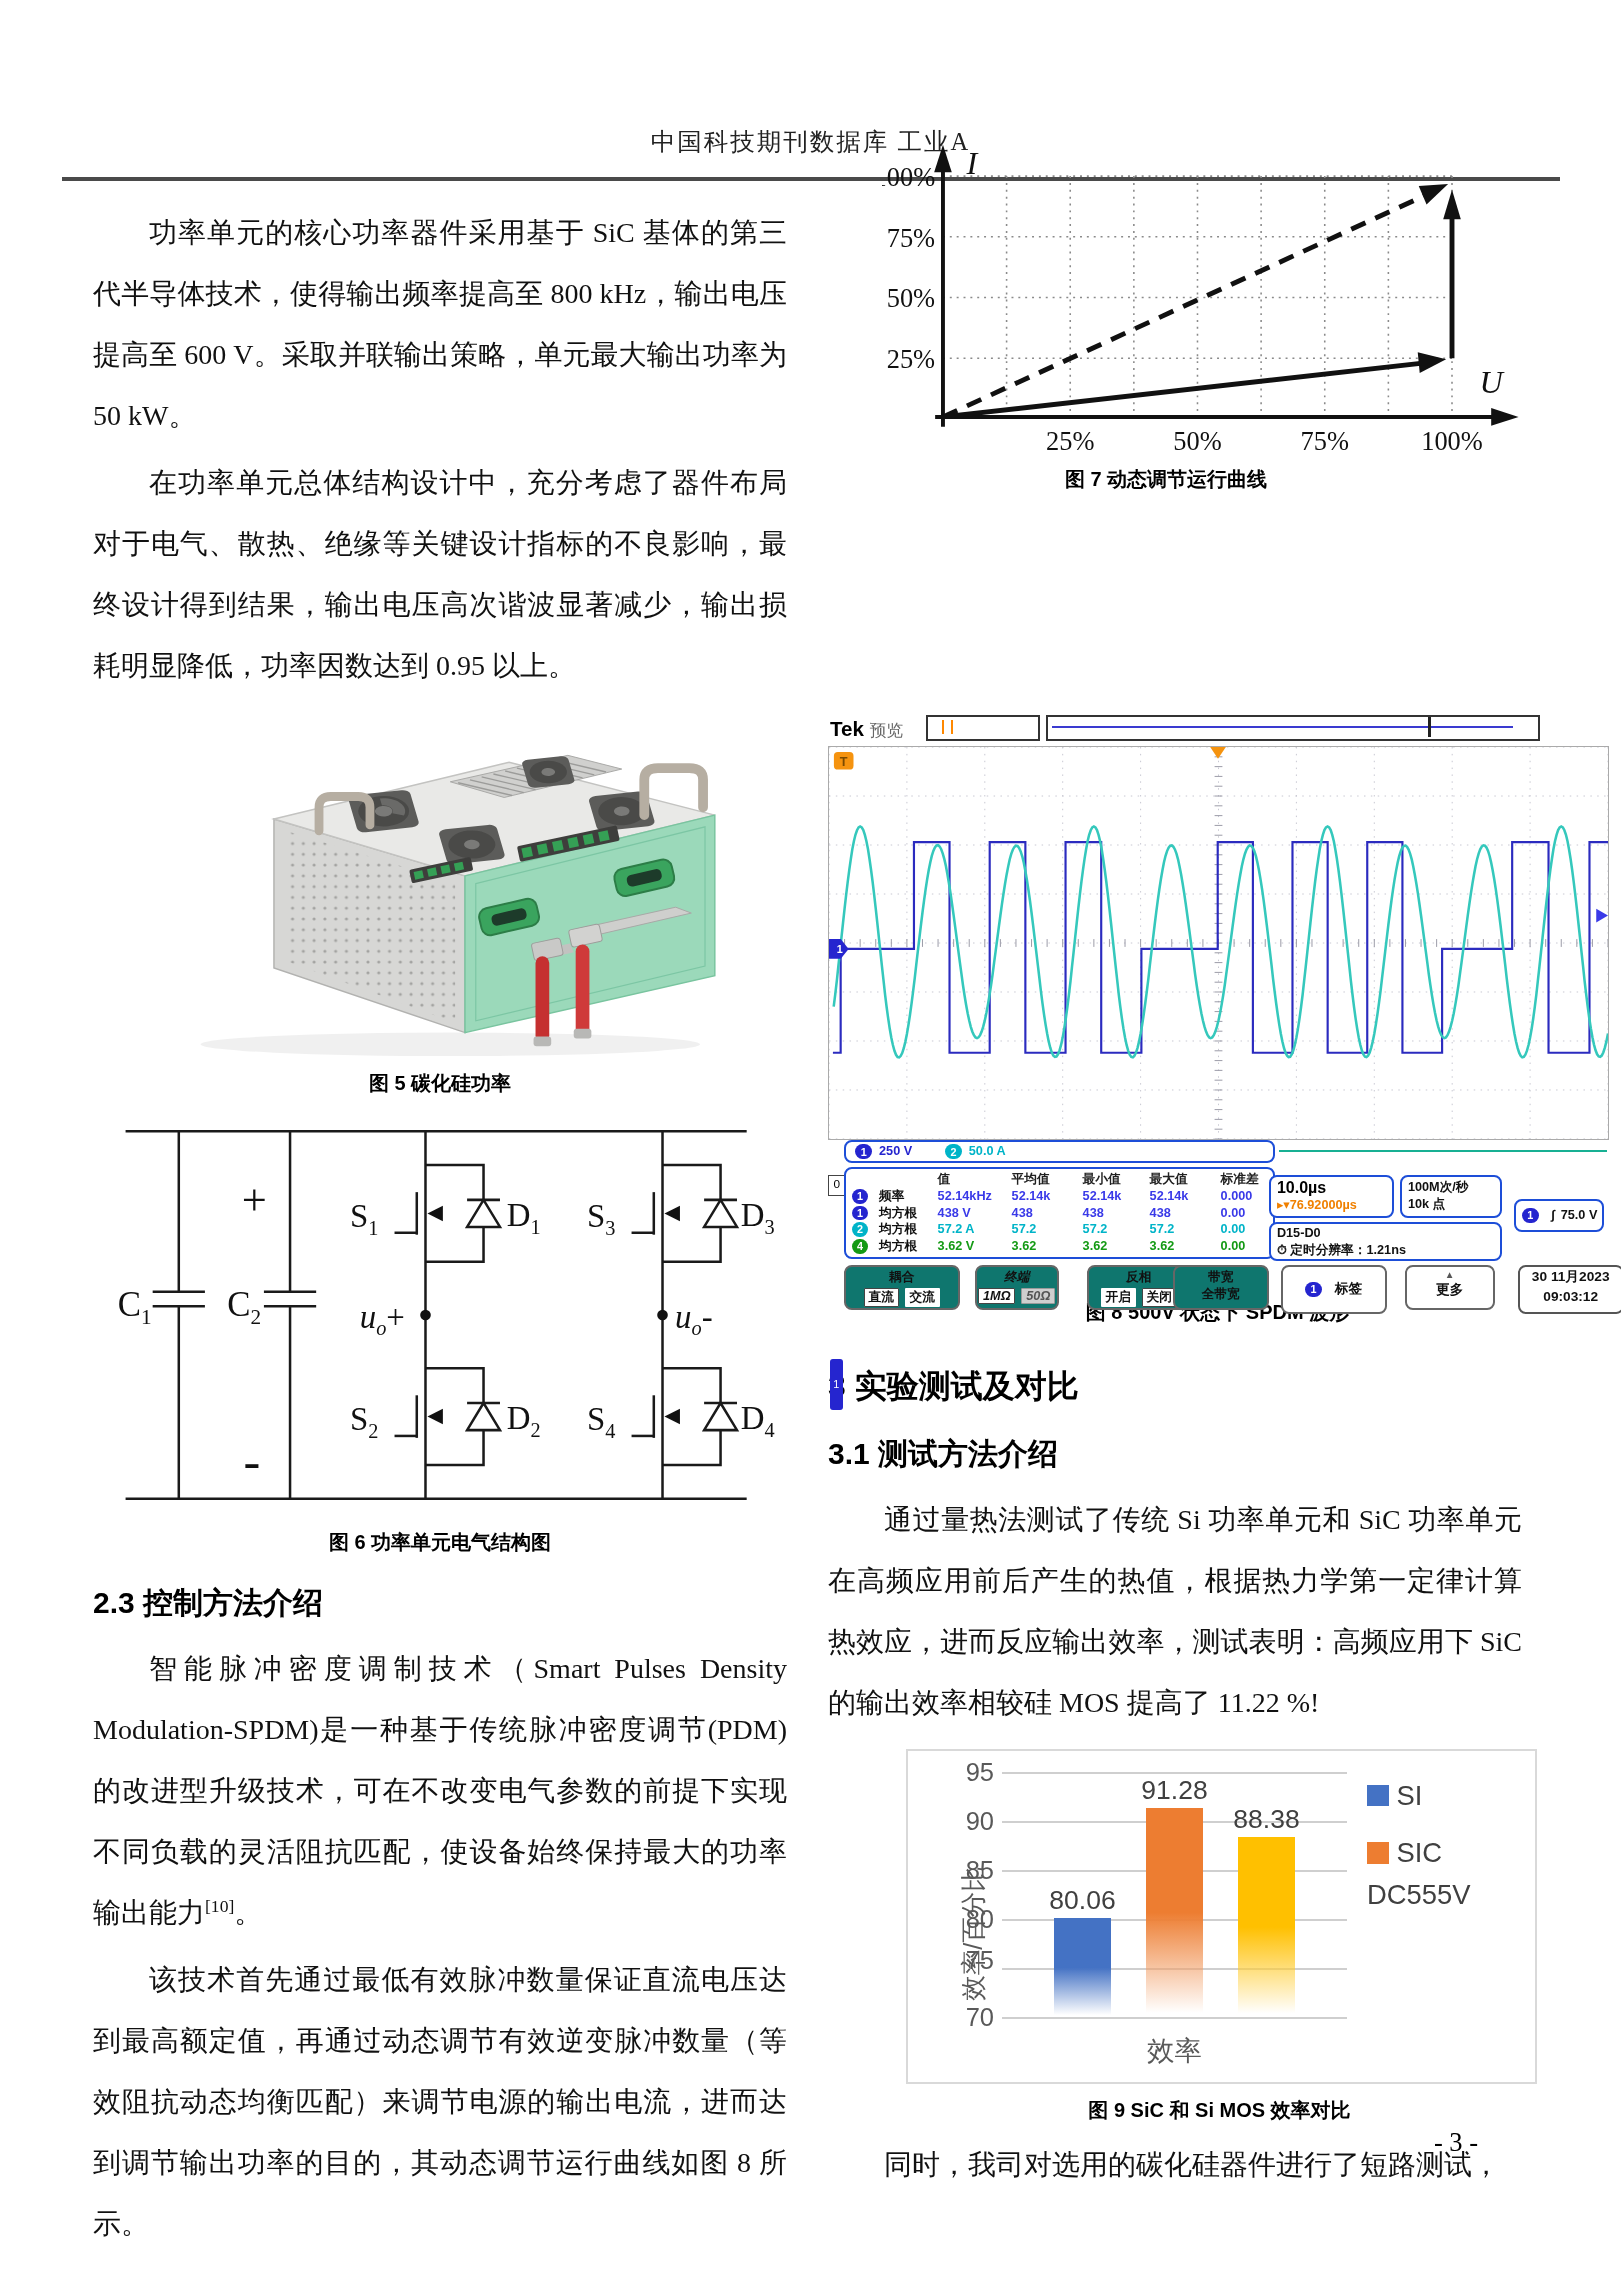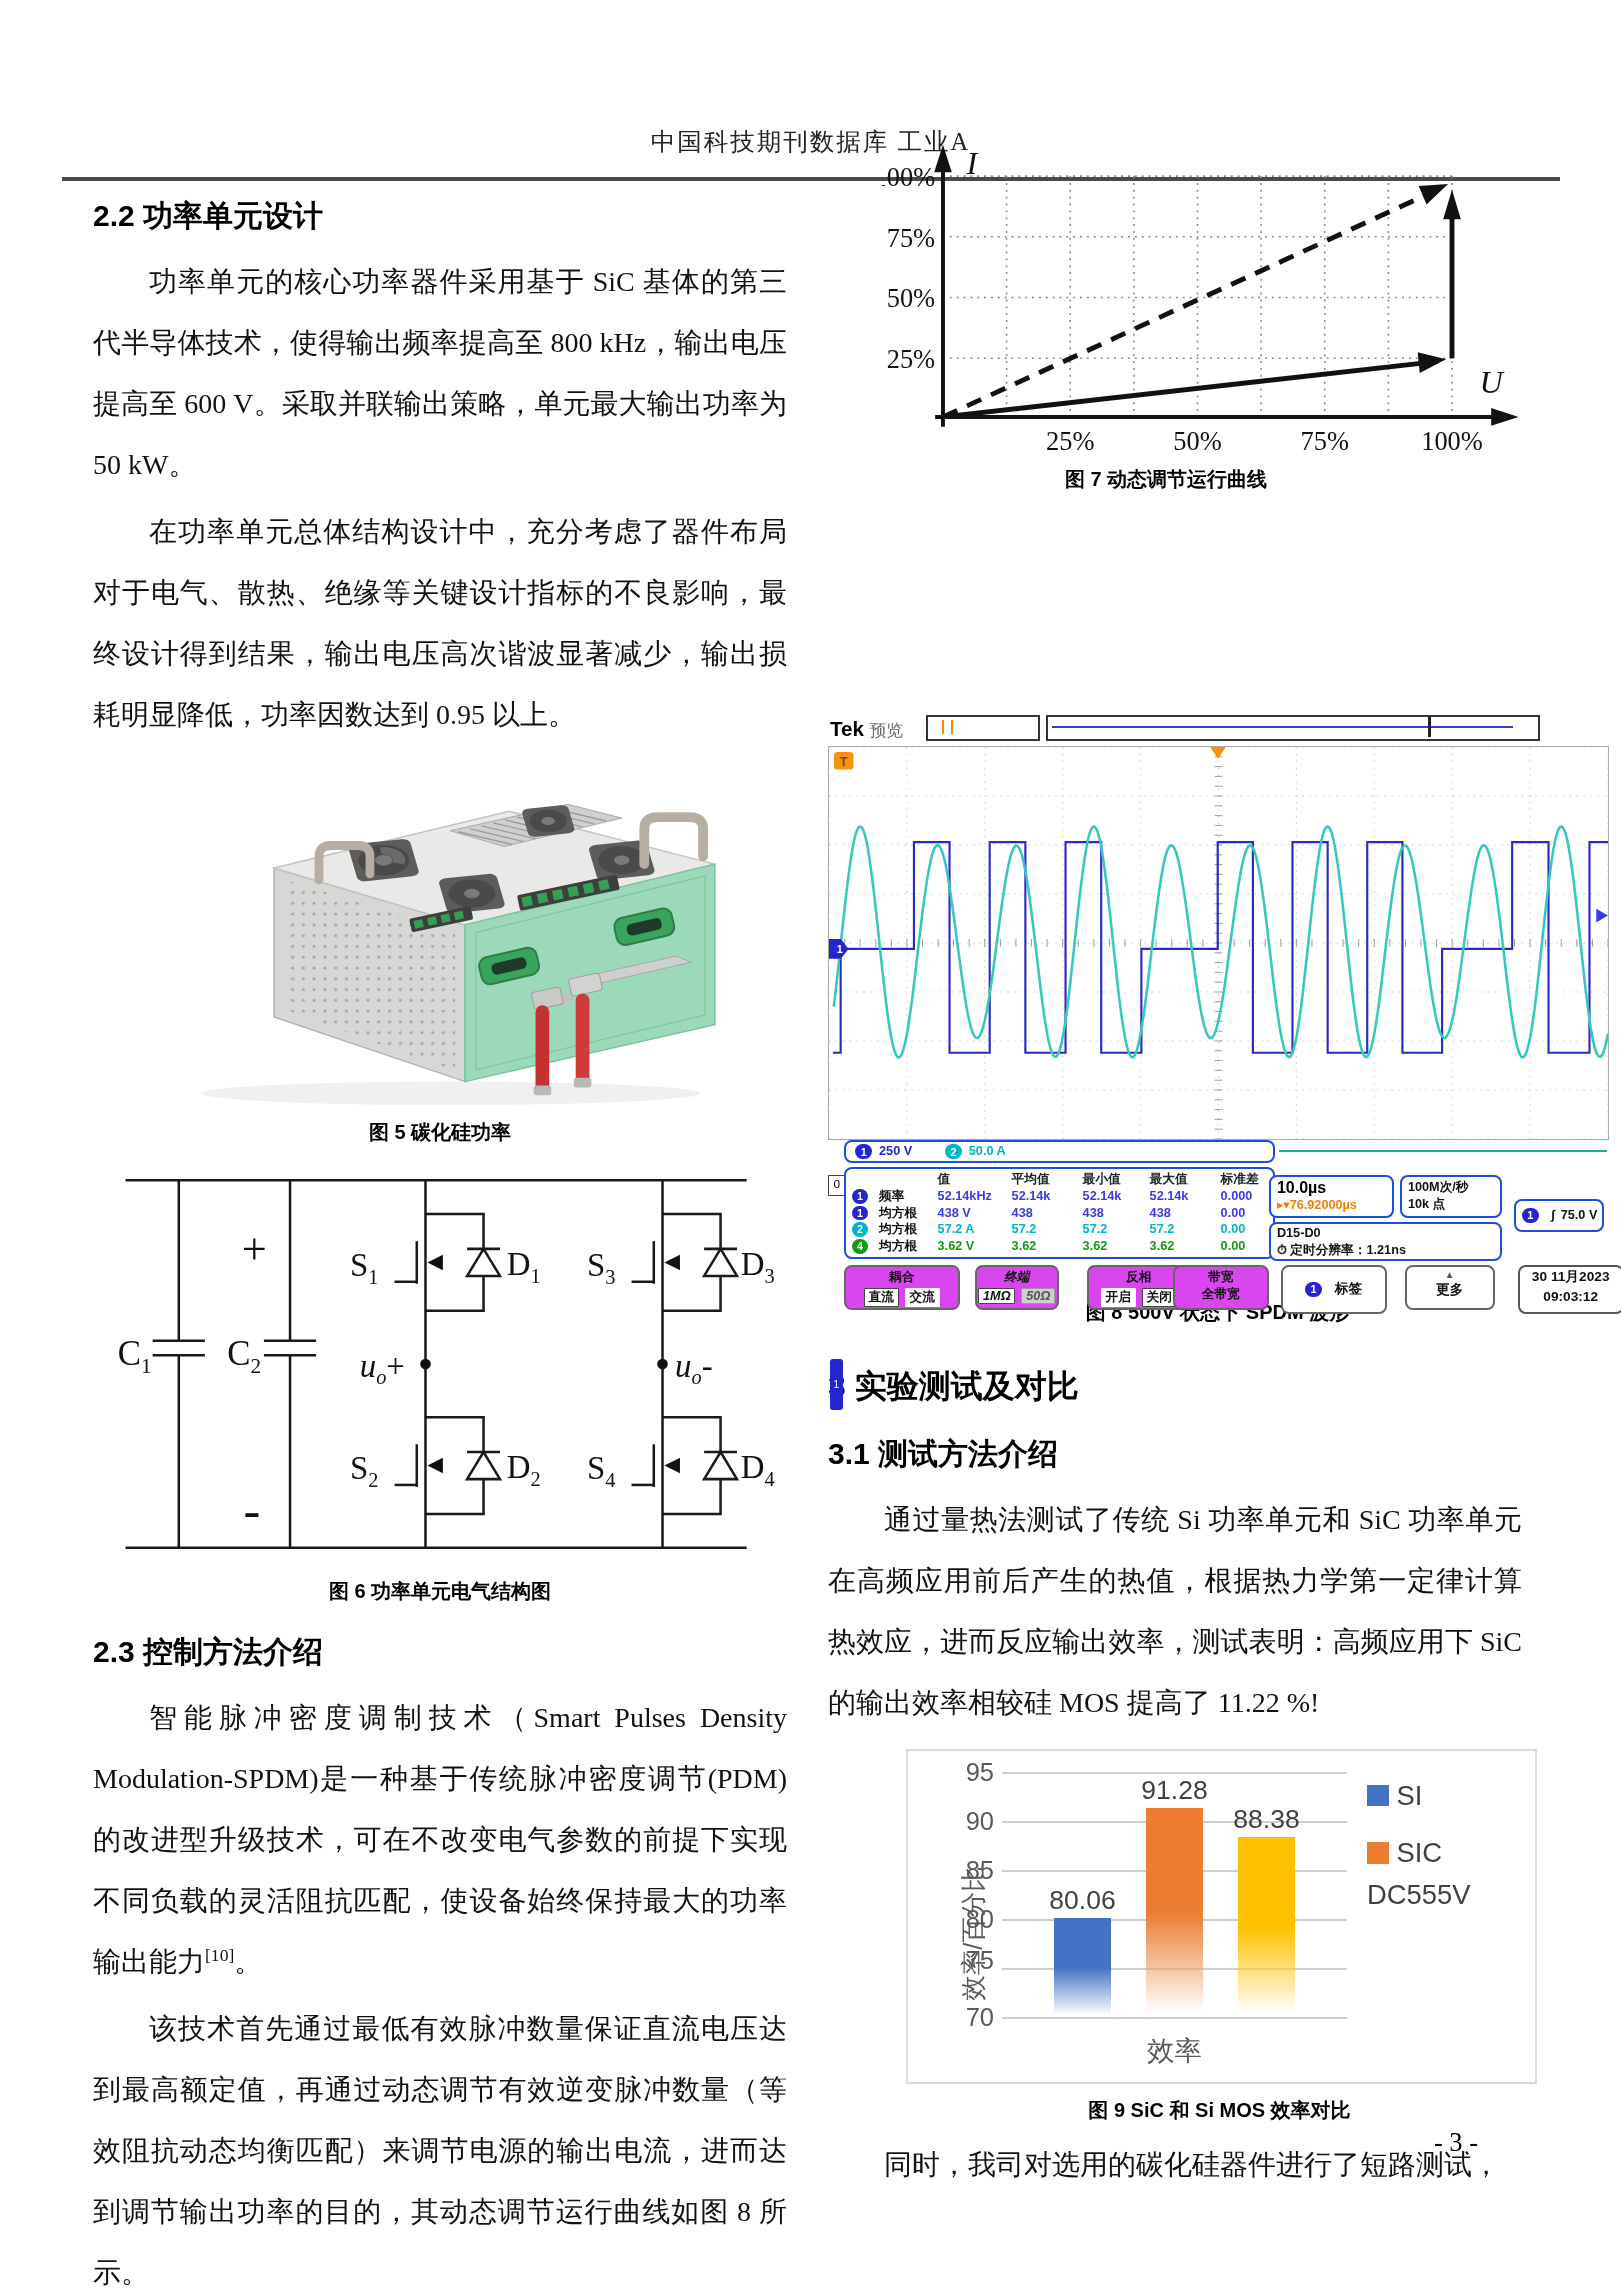--- a/index.html
+++ b/index.html
@@ -41,21 +41,21 @@
   .mt-h{color:#222;}
   .r-blue{color:#3a3ae8;} .r-cyan{color:#00b4c8;} .r-green{color:#149a14;}
   .mt-name{display:flex;align-items:center;gap:3.9px;color:inherit;}
   .tb-box{left:441px;top:35px;width:125px;height:43px;padding:2px 5.9px;box-sizing:border-box;}
   .tb-box .tb1{font-weight:bold;color:#000;font-size:16px;}
   .tb-box .tb2{color:#f08000;font-weight:bold;font-size:12.7px;}
   .sr-box{left:572px;top:35px;width:102px;height:43px;padding:2px 5.9px;box-sizing:border-box;font-weight:bold;line-height:17.6px;}
   .bus-box{left:441px;top:82px;width:233px;height:39px;padding:1px 5.9px;box-sizing:border-box;font-weight:bold;line-height:17.6px;}
   .trig-box{left:686px;top:59px;width:90px;height:33px;display:flex;align-items:center;gap:5.9px;padding-left:5.9px;box-sizing:border-box;font-weight:bold;}
   .btnrow{position:absolute;top:125px;left:15.7px;width:765px;height:49px;}
-  .sbtn{position:absolute;top:0;height:45px;border:2px solid #666;border-radius:7.8px;background:#d946ef;text-align:center;
+  .sbtn{position:absolute;top:0;height:45px;border:2px solid #666;border-radius:7.8px;background:#0f766e;text-align:center;
         font-size:12.7px;font-weight:bold;padding-top:2px;box-sizing:border-box;}
   .sbtn .opts{display:flex;justify-content:center;gap:5.9px;margin-top:2px;}
   .opt{border:1.5px solid #444;padding:0 3.9px;border-radius:1px;background:#fff;}
   .opt.gray{background:#cfcfcf;border-color:#9a9a9a;color:#555;}
   .opt.plain{border-color:transparent;}
   .bluetab{position:absolute;left:-13.7px;top:94px;width:12.7px;height:51px;background:#2525cf;color:#fff;
            font-size:10.8px;text-align:center;line-height:51px;border-radius:2.9px;}
   .datebox{position:absolute;left:674px;top:0px;width:102px;height:45px;border:2px solid #555;border-radius:7.8px;
            font-size:13.7px;font-weight:bold;text-align:center;line-height:20.6px;background:#fff;}
   .morebtn{position:absolute;left:561px;top:0px;width:90px;height:45px;border:2px solid #666;border-radius:7.8px;background:#fff;
@@ -83,21 +83,20 @@
 </style>
 </head>
 <body>
 
 <div id="page">
 
   <div class="hdr">中国科技期刊数据库  工业A</div>
   <div class="hdr-rule"></div>
 
   <div id="col-left" class="col">
-    <h2 class="sec">2.2  功率单元设计</h2>
     <p class="body">功率单元的核心功率器件采用基于 SiC 基体的第三代半导体技术，使得输出频率提高至 800 kHz，输出电压提高至 600 V。采取并联输出策略，单元最大输出功率为 50 kW。</p>
     <p class="body">在功率单元总体结构设计中，充分考虑了器件布局对于电气、散热、绝缘等关键设计指标的不良影响，最终设计得到结果，输出电压高次谐波显著减少，输出损耗明显降低，功率因数达到 0.95 以上。</p>
 
     <div style="margin-top:25.5px;">
       <svg width="627" height="343" viewBox="0 0 640 350" style="display:block;margin:0 auto;">
         <defs>
           <pattern id="holes" width="11" height="11" patternUnits="userSpaceOnUse">
             <circle cx="4" cy="4" r="1.6" fill="#a3a3a1"></circle>
           </pattern>
         </defs>

